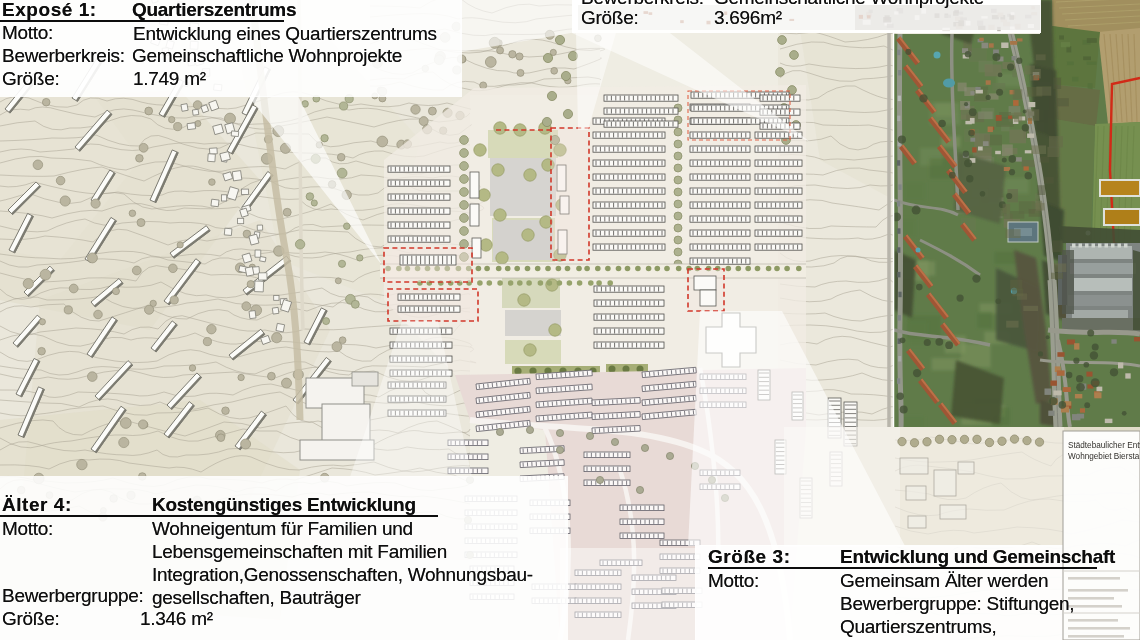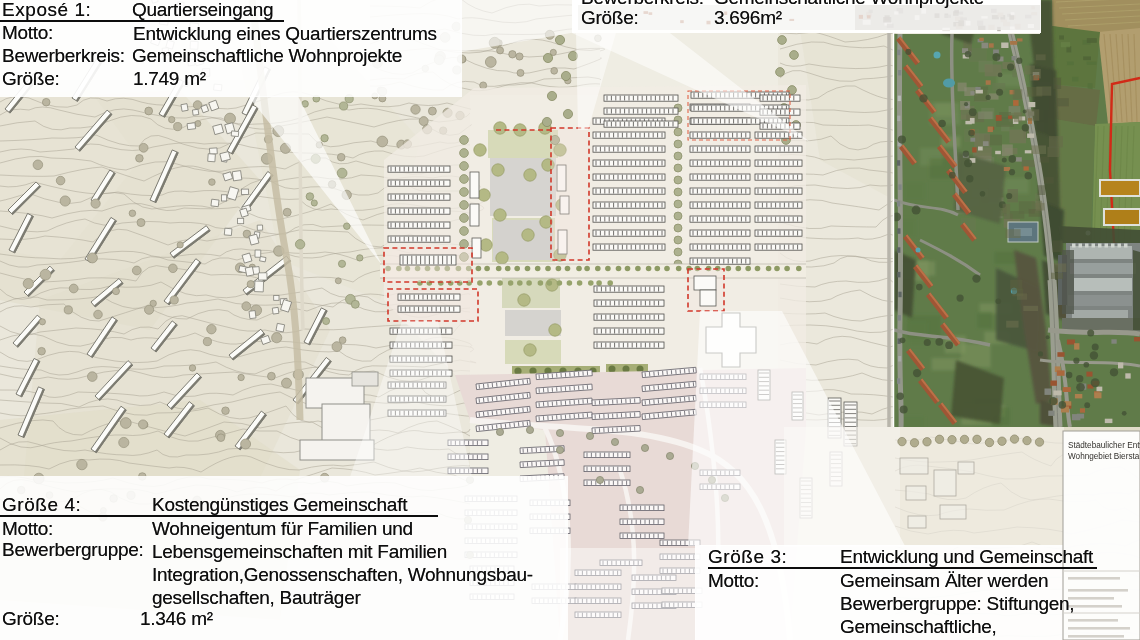--- a/index.html
+++ b/index.html
@@ -1,17 +1,17 @@
 <!DOCTYPE html>
 <html><head><meta charset="utf-8">
 <style>
 html,body{margin:0;padding:0}
 body{width:1140px;height:640px;overflow:hidden;position:relative;background:#efede3;font-family:"Liberation Sans",sans-serif}
 .t{position:absolute;white-space:nowrap;color:#0d0d0d;font-size:19px;line-height:20px;letter-spacing:-0.28px;text-shadow:0 0 0.5px rgba(20,20,20,0.7)}
-.b{font-weight:normal}
+.b{font-weight:bold}
 .xl{letter-spacing:0.55px}
 .ul{position:absolute;height:2.1px;background:#0d0d0d}
 </style></head><body>
 
 <svg width="1140" height="640" viewBox="0 0 1140 640" font-family="Liberation Sans, sans-serif" xmlns="http://www.w3.org/2000/svg" style="position:absolute;left:0;top:0">
     <rect x="0.0" y="0.0" width="1140.0" height="640.0" fill="#efede3"></rect>
     <g>
       <rect x="0.0" y="80.0" width="470.0" height="480.0" fill="#eae7db"></rect>
       <polygon points="0.0,100.0 180.0,90.0 260.0,180.0 150.0,330.0 0.0,300.0" fill="#e0dcc8" fill-opacity="0.55"></polygon>
       <polygon points="40.0,300.0 260.0,220.0 330.0,330.0 240.0,520.0 20.0,520.0" fill="#e2decb" fill-opacity="0.5"></polygon>
@@ -1541,45 +1541,45 @@
       <rect x="900.0" y="458.0" width="28.0" height="16.0" fill="#f0eee7" fill-opacity="0.6" stroke="#aeaba0" stroke-width="0.8"></rect>
       <rect x="934.0" y="470.0" width="22.0" height="26.0" fill="#f0eee7" fill-opacity="0.6" stroke="#aeaba0" stroke-width="0.8"></rect>
       <rect x="906.0" y="486.0" width="20.0" height="14.0" fill="#f0eee7" fill-opacity="0.6" stroke="#aeaba0" stroke-width="0.8"></rect>
       <rect x="940.0" y="505.0" width="26.0" height="14.0" fill="#f0eee7" fill-opacity="0.6" stroke="#aeaba0" stroke-width="0.8"></rect>
       <rect x="908.0" y="516.0" width="18.0" height="12.0" fill="#f0eee7" fill-opacity="0.6" stroke="#aeaba0" stroke-width="0.8"></rect>
       <rect x="958.0" y="462.0" width="16.0" height="12.0" fill="#f0eee7" fill-opacity="0.6" stroke="#aeaba0" stroke-width="0.8"></rect>
     </g>
   </svg>
 
 <div class="t b xl" style="left:2px;top:0.4px">Exposé 1:</div>
-<div class="t b" style="left:132px;top:0.4px">Quartierseingang</div>
+<div class="t b" style="left:132px;top:0.4px">Quartierszentrums</div>
 <div class="ul" style="left:0;top:19.5px;width:284px"></div>
 <div class="t" style="left:2px;top:23.4px">Motto:</div>
 <div class="t" style="left:133px;top:24px">Entwicklung eines Quartierszentrums</div>
 <div class="t" style="left:2px;top:46.4px">Bewerberkreis:</div>
 <div class="t" style="left:132px;top:46.4px">Gemeinschaftliche Wohnprojekte</div>
 <div class="t" style="left:2px;top:69.4px">Größe:</div>
 <div class="t" style="left:133px;top:69.4px">1.749 m²</div>
 
 <div class="t" style="left:581px;top:-12.1px">Bewerberkreis:</div>
 <div class="t" style="left:714px;top:-12.1px">Gemeinschaftliche Wohnprojekte</div>
 <div class="t" style="left:581px;top:8.4px">Größe:</div>
 <div class="t" style="left:714px;top:8.4px">3.696m²</div>
 
-<div class="t b xl" style="left:2px;top:495.4px">Größe 4:</div>
-<div class="t b" style="left:152px;top:495.4px">Kostengünstiges Gemeinschaft</div>
+<div class="t b xl" style="left:2px;top:495.4px">Älter 4:</div>
+<div class="t b" style="left:152px;top:495.4px">Kostengünstiges Entwicklung</div>
 <div class="ul" style="left:0;top:514.5px;width:438px"></div>
 <div class="t" style="left:2px;top:519.4px">Motto:</div>
 <div class="t" style="left:152px;top:519.4px">Wohneigentum für Familien und</div>
 <div class="t" style="left:152px;top:542.4px">Lebensgemeinschaften mit Familien</div>
-<div class="t" style="left:2px;top:540px">Bewerbergruppe:</div>
+<div class="t" style="left:2px;top:586px">Bewerbergruppe:</div>
 <div class="t" style="left:152px;top:565.4px"> Integration,Genossenschaften, Wohnungsbau-</div>
 <div class="t" style="left:152px;top:588.4px">gesellschaften, Bauträger</div>
 <div class="t" style="left:2px;top:609.4px">Größe:</div>
 <div class="t" style="left:140px;top:609.4px">1.346 m²</div>
 
 <div class="t b xl" style="left:708px;top:547.4px">Größe 3:</div>
 <div class="t b" style="left:840px;top:547.4px">Entwicklung und Gemeinschaft</div>
 <div class="ul" style="left:708px;top:567px;width:389px"></div>
 <div class="t" style="left:708px;top:571.4px">Motto:</div>
 <div class="t" style="left:840px;top:571.4px">Gemeinsam Älter werden</div>
 <div class="t" style="left:840px;top:594.4px">Bewerbergruppe: Stiftungen,</div>
-<div class="t" style="left:840px;top:617.4px">Gemeinschaftliche,</div>
+<div class="t" style="left:840px;top:617.4px">Quartierszentrums,</div>
 
 </body></html>

